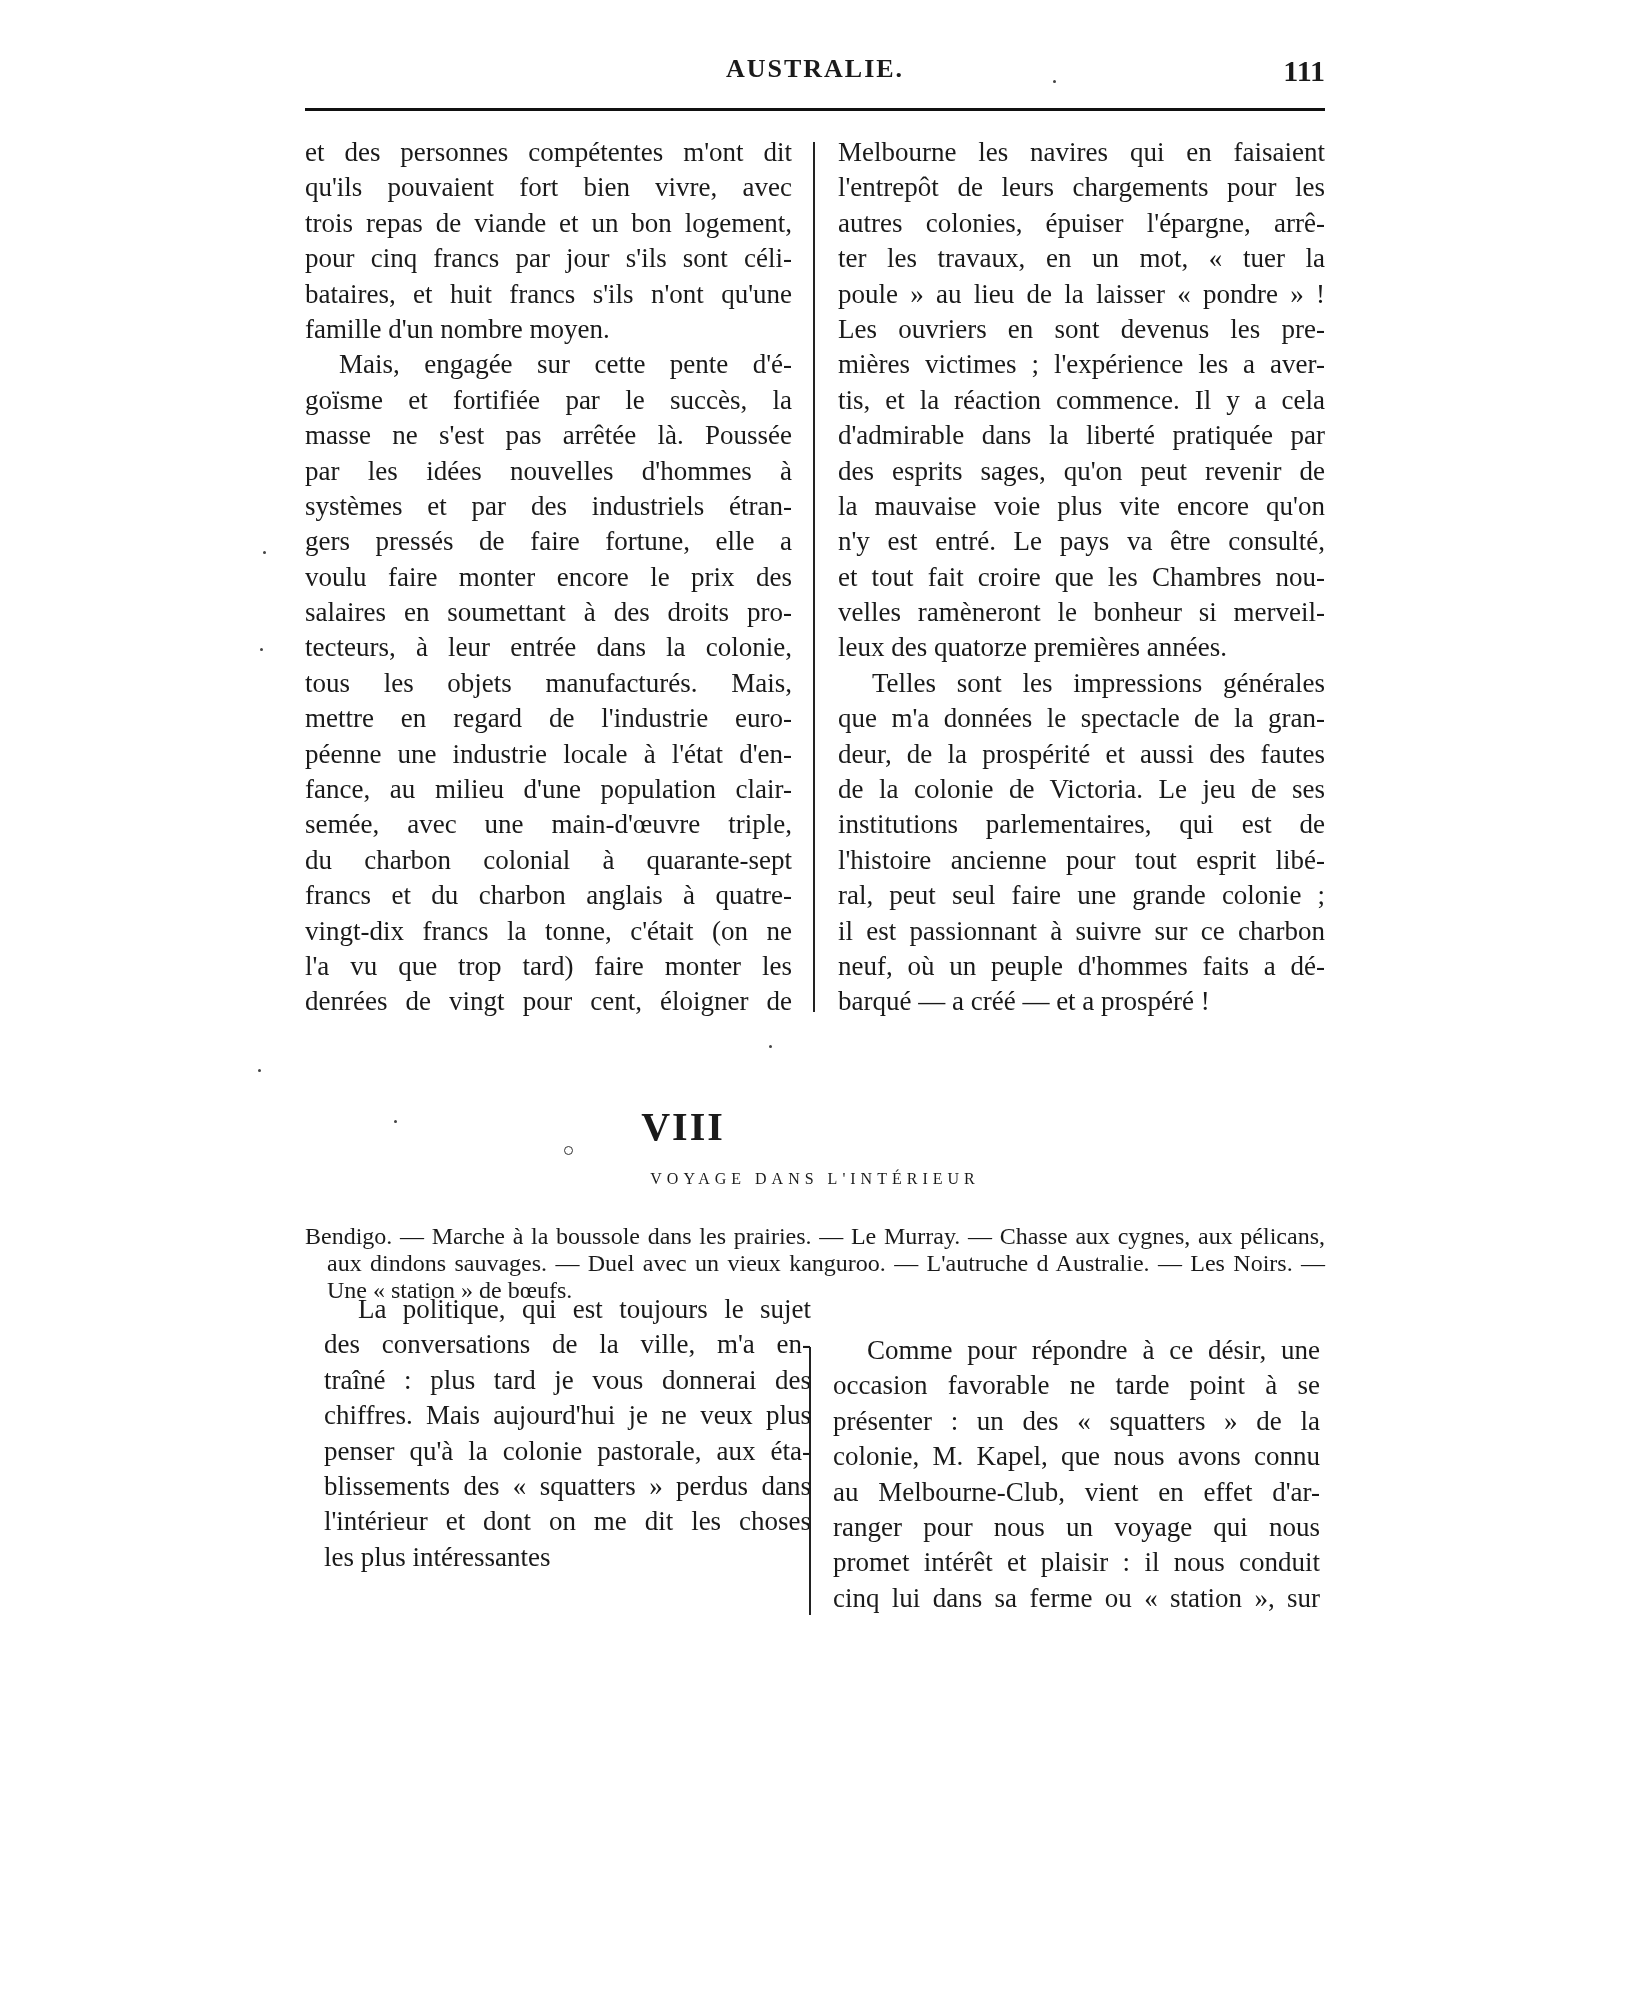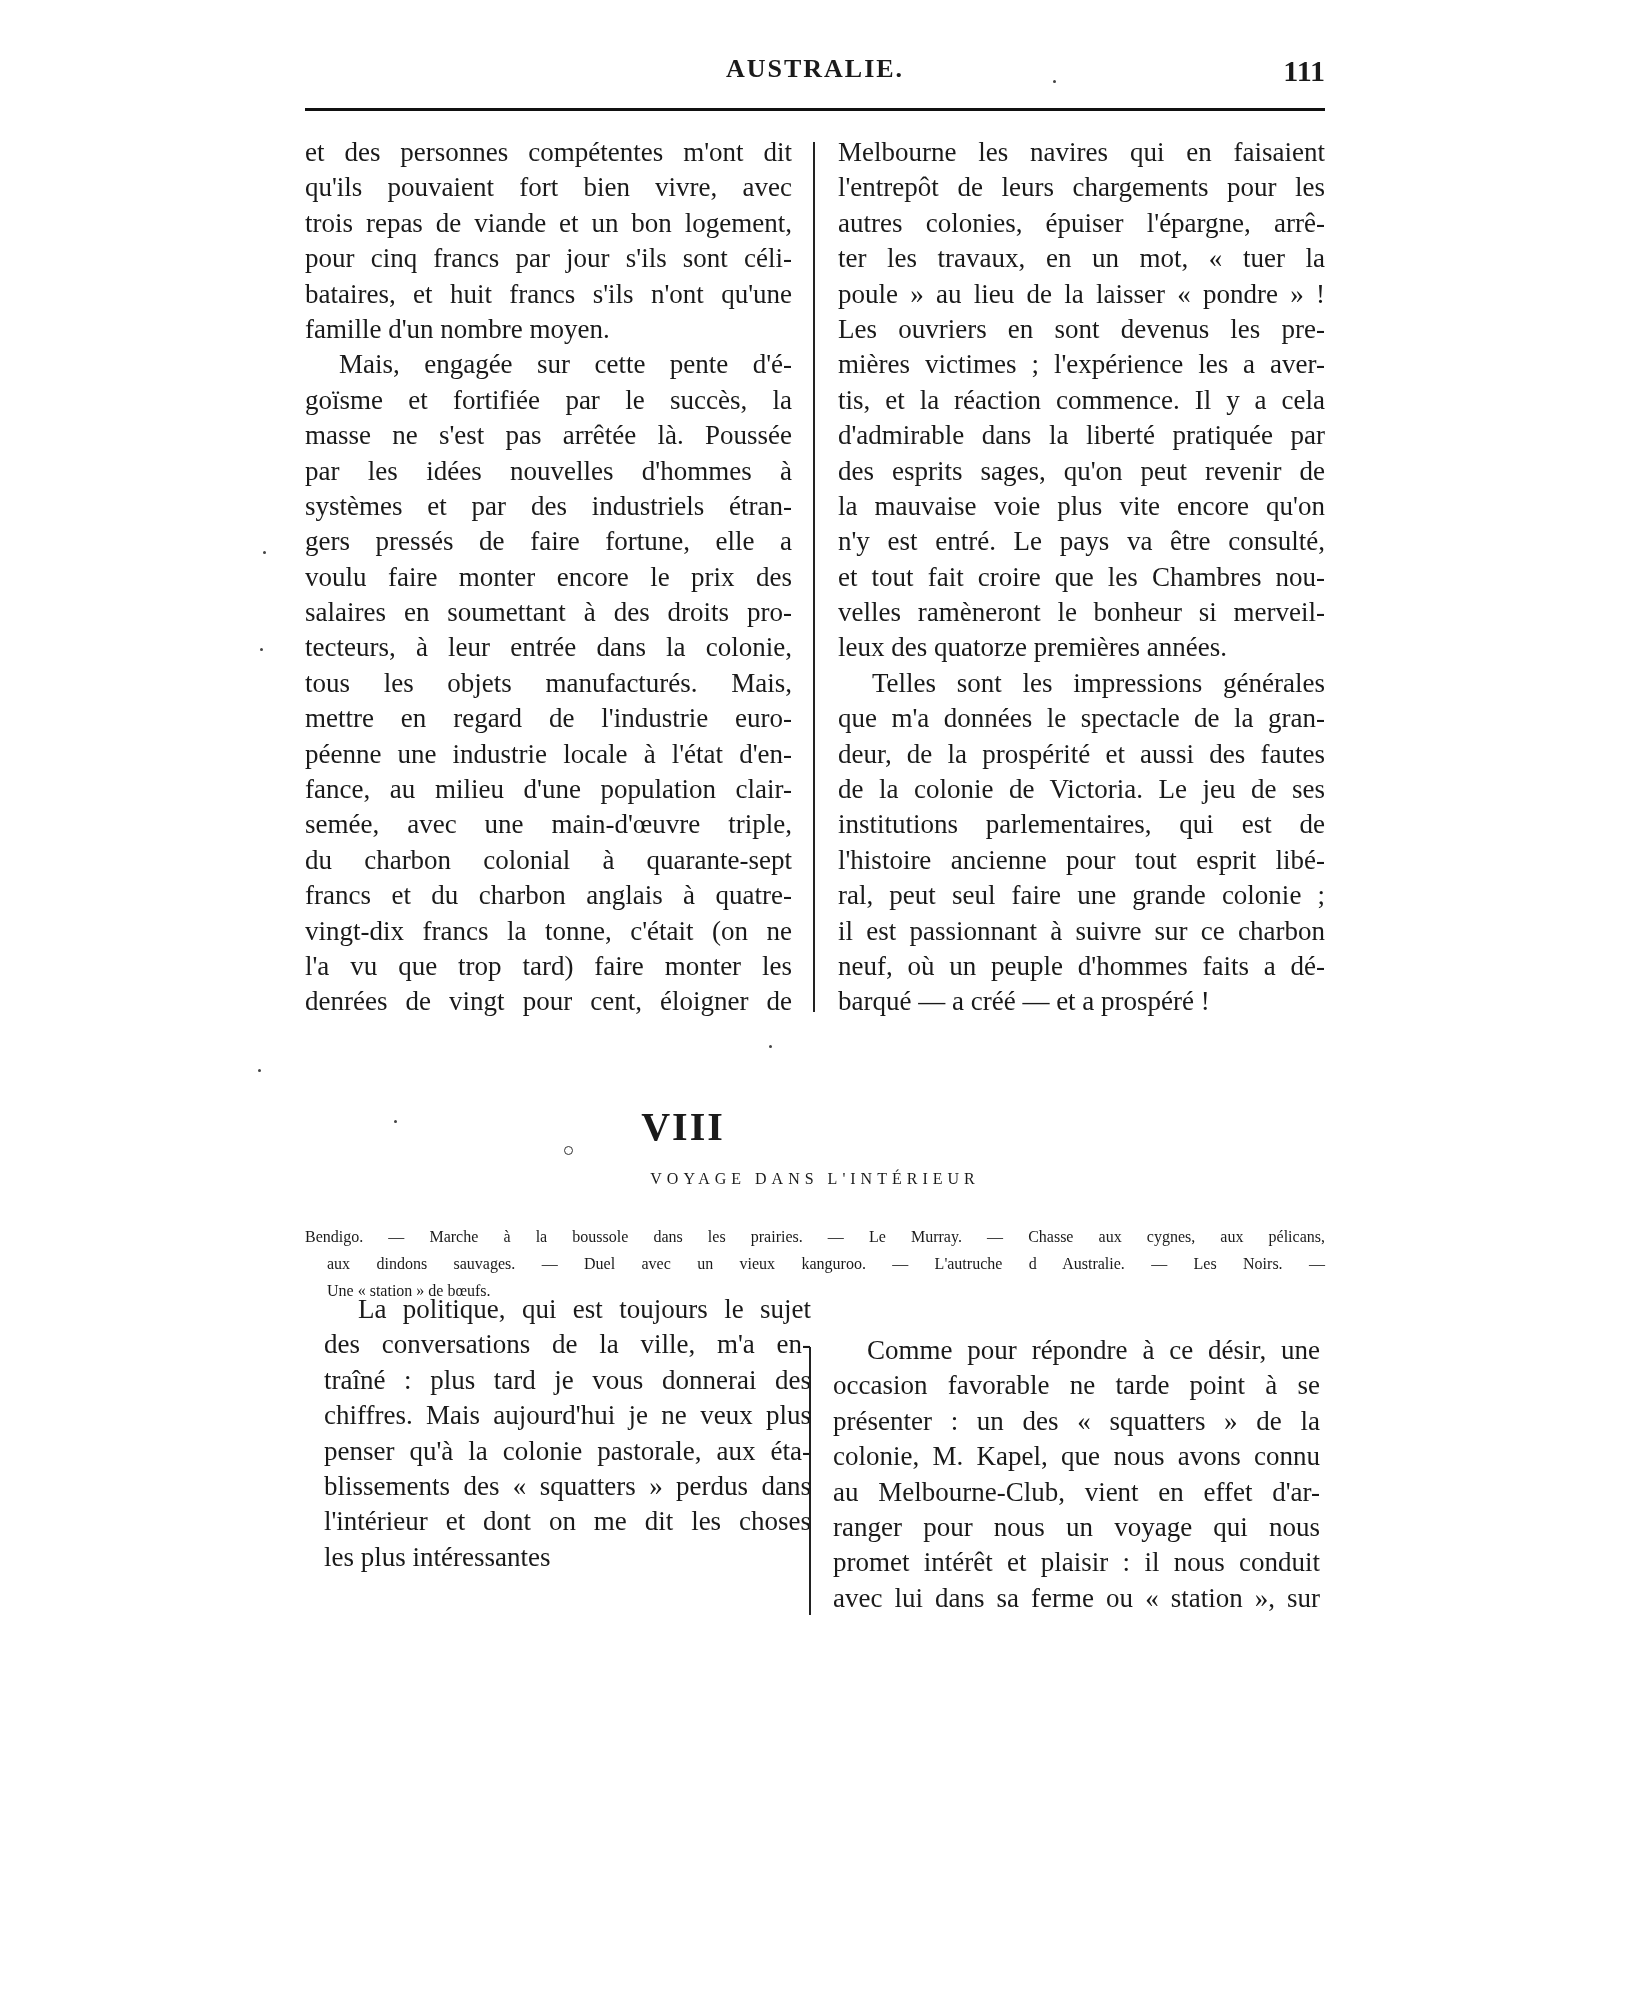--- a/index.html
+++ b/index.html
@@ -35,21 +35,21 @@
     .div-bottom { left: 809px; top: 1347px; height: 268px; }
     .chapter-num {
       position: absolute; left: 0; width: 1366px; top: 1103px; text-align: center;
       font-size: 40px; font-weight: bold; letter-spacing: 2px;
     }
     .chapter-title {
       position: absolute; left: 0; width: 1630px; top: 1170px; text-align: center;
       font-size: 16px; letter-spacing: 5px;
     }
     .summary {
-      position: absolute; left: 305px; top: 1223px; width: 1020px; font-size: 16px; line-height: 27px;
+      position: absolute; left: 305px; top: 1223px; width: 1020px; font-size: 24px; line-height: 27px;
     }
     .summary .line { display: block; white-space: nowrap; text-align: justify; text-align-last: justify; }
     .summary .line.hang { padding-left: 22px; }
     .summary .line.last { text-align-last: left; }
     .col-left-bottom { left: 305px; top: 1292px; margin-left: 19px; }
     .col-right-bottom { left: 833px; top: 1333px; }
     .speck { position: absolute; width: 3px; height: 3px; background: #444; border-radius: 50%; }
     .ring { position: absolute; width: 7px; height: 7px; border: 1.5px solid #333; border-radius: 50%; }
   </style>
 </head>
@@ -143,21 +143,21 @@
 <div class="divider div-bottom"></div>
 
 <div class="col col-right-bottom">
   <span class="line indent">Comme pour répondre à ce désir, une</span>
   <span class="line">occasion favorable ne tarde point à se</span>
   <span class="line">présenter : un des « squatters » de la</span>
   <span class="line">colonie, M. Kapel, que nous avons connu</span>
   <span class="line">au Melbourne-Club, vient en effet d'ar-</span>
   <span class="line">ranger pour nous un voyage qui nous</span>
   <span class="line">promet intérêt et plaisir : il nous conduit</span>
-  <span class="line">avec lui dans sa ferme ou « station », sur</span>
+  <span class="line">cinq lui dans sa ferme ou « station », sur</span>
 </div>
 
 <div class="speck" style="left:1053px;top:80px;"></div>
 <div class="speck" style="left:263px;top:551px;"></div>
 <div class="speck" style="left:260px;top:648px;"></div>
 <div class="speck" style="left:258px;top:1069px;"></div>
 <div class="speck" style="left:394px;top:1120px;"></div>
 <div class="speck" style="left:769px;top:1045px;"></div>
 
 </body></html>

